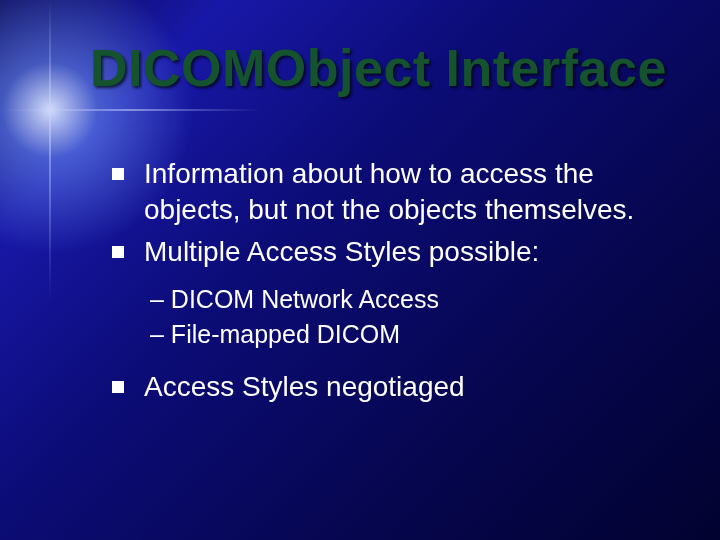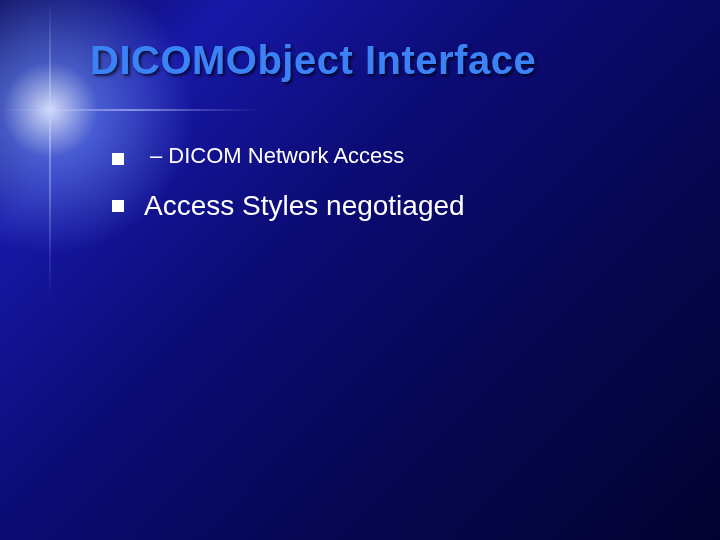--- a/index.html
+++ b/index.html
@@ -28,23 +28,23 @@
   }
 
   .slide {
     position: relative;
     width: 100%;
     height: 100%;
     padding: 38px 50px 40px 90px;
   }
 
   .title {
-    font-size: 40px;
+    font-size: 52px;
     font-weight: bold;
-    color: #3b82f6;
+    color: #14532d;
     text-shadow: 2px 2px 3px rgba(0,0,0,0.7);
     margin-bottom: 58px;
     letter-spacing: 0.5px;
   }
 
   ul.level1 {
     list-style: none;
     padding-left: 22px;
   }
   ul.level1 > li {
@@ -64,45 +64,52 @@
     background: #ffffff;
   }
 
   ul.level2 {
     list-style: none;
     padding-left: 6px;
     margin-top: 14px;
     margin-bottom: 18px;
   }
   ul.level2 > li {
-    font-size: 22px;
+    font-size: 25px;
     line-height: 1.32;
     margin-bottom: 2px;
   }
   ul.level2 > li::before {
     content: "– ";
   }
 
   .gap-before { margin-top: 12px; }
 </style>
 </head>
 <body>
 
 <div class="slide">
 
   <h1 class="title">DICOMObject Interface</h1>
 
   <ul class="level1">
 
+    <li>
+      <span>Information about how to access the objects, but not the objects themselves.</span>
+    </li>
 
     <li>
+      <span>Multiple Access Styles possible:</span>
 
       <ul class="level2">
         <li>
           <span>DICOM Network Access</span>
+        </li>
+        <li>
+          <span>File-mapped DICOM</span>
         </li>
       </ul>
     </li>
 
     <li class="gap-before">
       <span>Access Styles negotiaged</span>
     </li>
 
   </ul>
 

